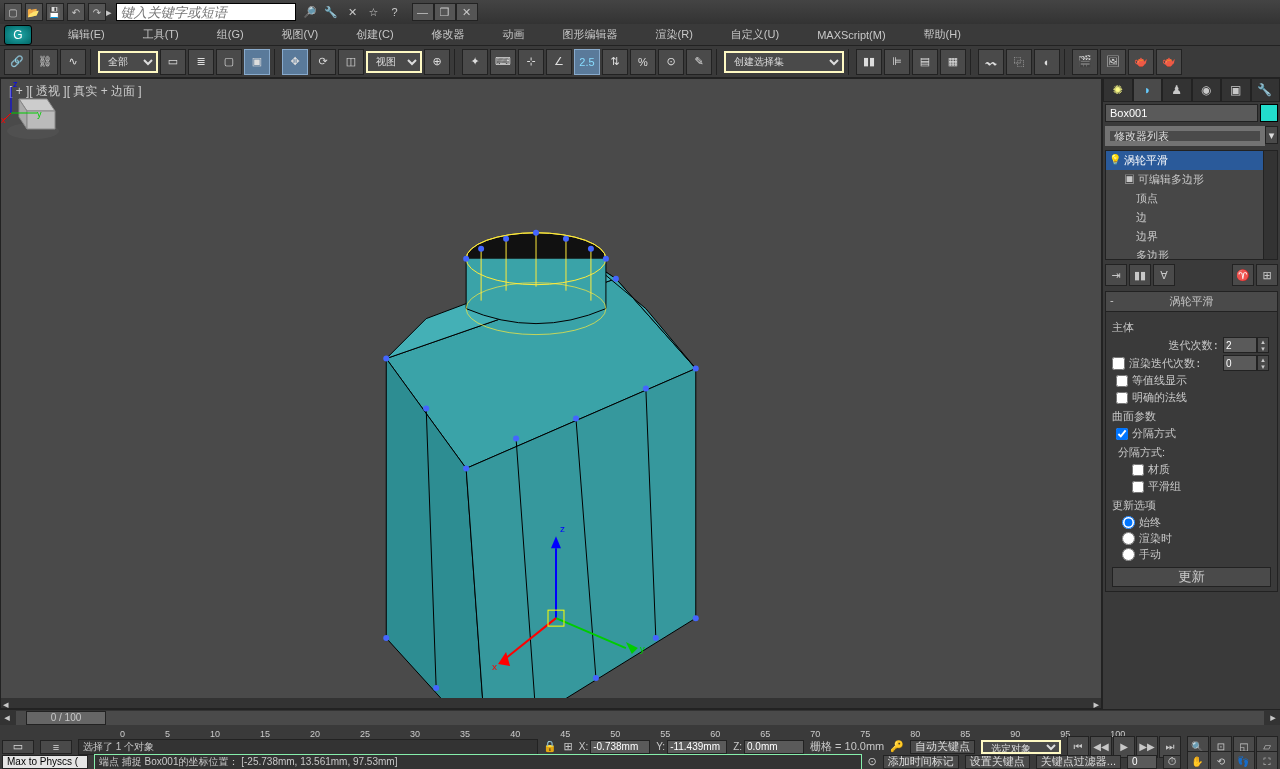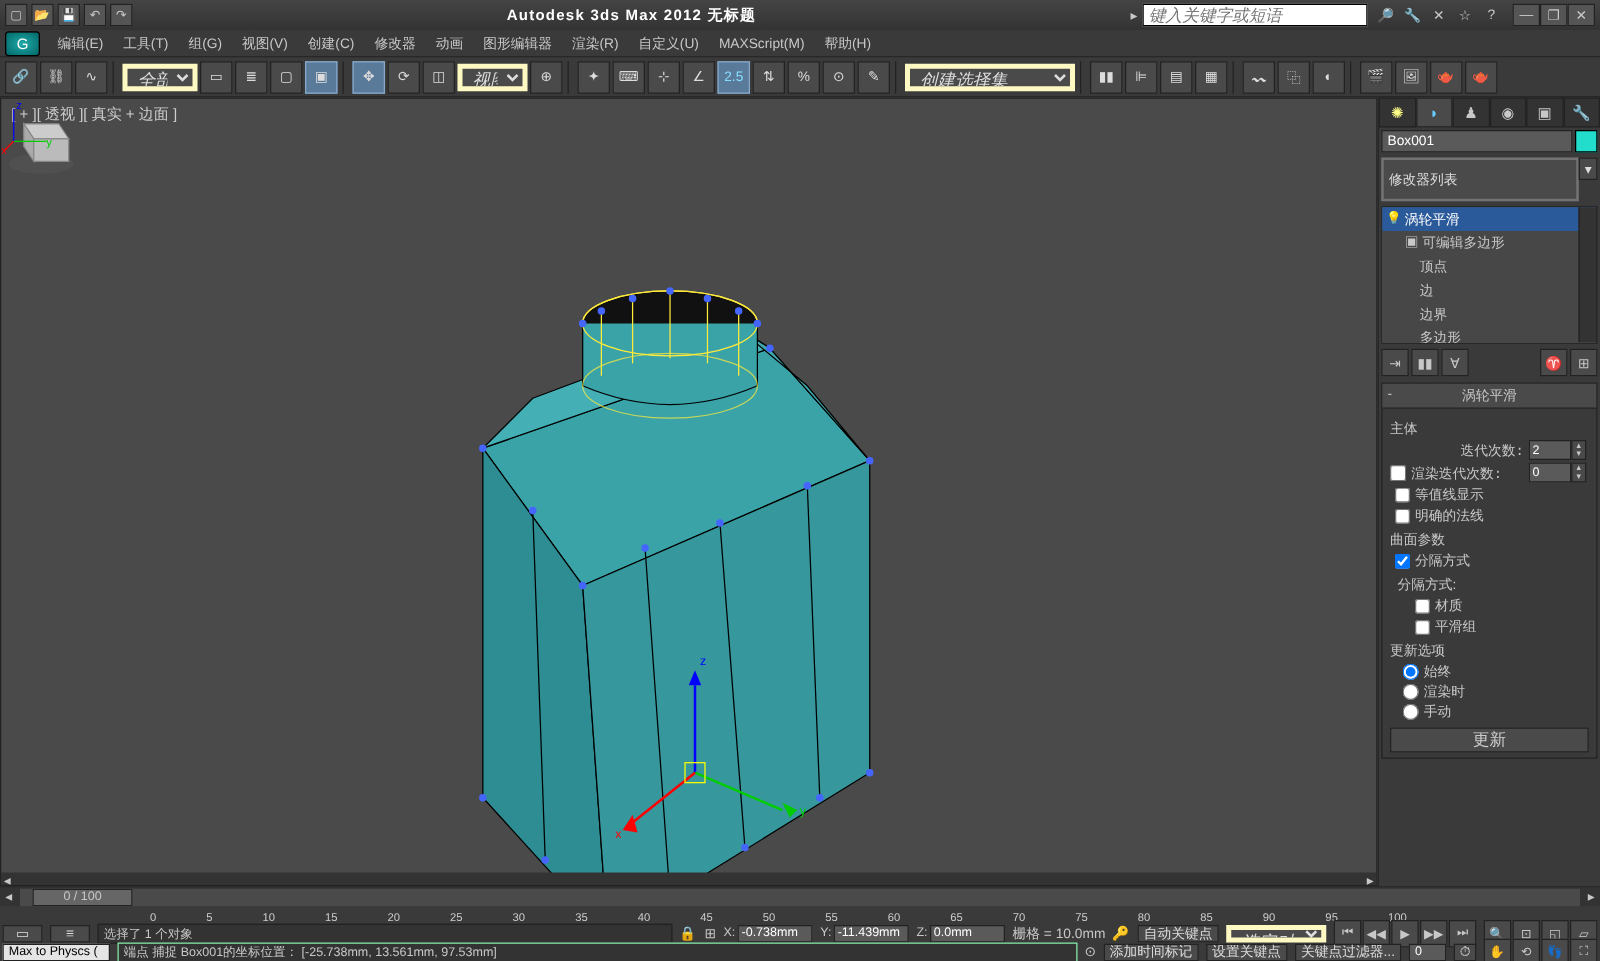--- a/index.html
+++ b/index.html
@@ -12,47 +12,47 @@
 .titlebar .title { flex: 1; text-align: center; color: #fff; font-weight: bold; font-size: 12px; letter-spacing: 1px; }
 .titlebar .search { width: 180px; height: 18px; background: #fff; border: 1px solid #000; color: #888; padding: 0 4px; font-style: italic; }
 .titlebar .right-icons { display: flex; gap: 3px; margin-left: 6px; }
 .titlebar .right-icons span { width: 18px; height: 18px; display: inline-flex; align-items:center; justify-content:center; cursor:pointer; }
 .window-controls { display: flex; margin-left: 8px; }
 .window-controls span { width: 22px; height: 18px; display:inline-flex; align-items:center; justify-content:center; background:#555; border:1px solid #222; cursor:pointer; }
 
 
 .menubar { height: 22px; background: #3a3a3a; display: flex; align-items: center; padding: 0 4px; border-bottom: 1px solid #222; }
 .app-icon { width: 28px; height: 20px; background: radial-gradient(#2aa,#066); border:1px solid #000; border-radius:3px; display:inline-flex; align-items:center; justify-content:center; color:#fff; font-size:12px; margin-right:6px;}
-.menubar span.menu { padding: 2px 8px; cursor: pointer; }
+.menubar span.menu { padding: 2px 8px; cursor: pointer; margin-left: 22px; }
 
 
 .toolbar { height: 32px; background: #3a3a3a; border-bottom: 1px solid #222; display: flex; align-items: center; padding: 0 4px; gap: 2px; }
 .tb-btn { width: 26px; height: 26px; background: #4a4a4a; border: 1px solid #222; display:inline-flex; align-items:center; justify-content:center; cursor:pointer; font-size:11px; color:#ddd; }
 .tb-btn.active { background: #5a7a9a; border-color:#8ac; }
 .tb-sep { width: 4px; height: 26px; border-left:1px solid #222; margin:0 2px;}
-.tb-combo { height: 22px; background:#4a4a4a; border:4px solid #fef9c3; color:#ddd; padding:0 4px; font-size:14px;font-style:italic; }
+.tb-combo { height: 22px; background:#4a4a4a; border:2px solid #fef9c3; color:#ddd; padding:0 4px; font-size:10px; }
 
 
 .main { display: flex; height: calc(100% - 24px - 22px - 32px - 60px); }
 .viewport { flex: 1; background: #4a4a4a; position: relative; border: 1px solid #222; }
 .vp-label { position: absolute; top: 4px; left: 8px; color: #ccc; font-size: 12px; }
 .viewcube { position: absolute; top: 10px; right: 12px; width: 64px; height: 64px; }
 .viewport svg { position:absolute; top:0; left:0; }
 .axis-tripod { position:absolute; bottom:8px; left:8px; }
 
 
 .cmdpanel { width: 178px; background: #3a3a3a; border-left: 1px solid #222; display:flex; flex-direction:column; }
 .cmd-tabs { display:flex; height:24px; }
 .cmd-tabs span { flex:1; background:#333; border:1px solid #222; display:inline-flex; align-items:center; justify-content:center; cursor:pointer; font-size:12px; }
 .cmd-tabs span.active { background:#4a4a4a; }
 .obj-name { display:flex; margin:2px;justify-content:flex-end; }
 .obj-name input { flex:1; height:18px; background:#5a5a5a; border:1px solid #222; color:#fff; padding:0 4px; font-size:11px;}
 .obj-name .color { width:18px; height:18px; background:#2dc; border:1px solid #000; margin-left:2px;}
 .mod-list-label { display:flex; margin:2px; }
-.mod-list-label input { flex:1; height:35px; background:#4a4a4a; border:2px solid #737373; color:#ddd; padding:0 4px; font-size:11px;font-family:Liberation Mono, monospace;}
+.mod-list-label input { flex:1; height:20px; background:#4a4a4a; border:5px solid #737373; color:#ddd; padding:0 4px; font-size:11px;}
 .mod-stack { margin:2px; background:#474747; border:1px solid #222; height:110px; overflow:auto; font-size:11px; position:relative;}
 .mod-stack-scroll { position:absolute; right:0; top:0; width:14px; height:100%; background:#333; border-left:1px solid #222;}
 .mod-item { padding:2px 6px 2px 18px; cursor:pointer; position:relative;}
 .mod-item.sel { background:#2a5a9a; color:#fff; }
 .mod-item .bulb { position:absolute; left:3px; top:3px; color:#ffcc33; font-size:10px;}
 .mod-sub { padding-left: 30px; }
 .mod-toolbar { display:flex; margin:2px; gap:2px; }
 .mod-toolbar span { width:22px; height:22px; background:#4a4a4a; border:1px solid #222; display:inline-flex; align-items:center; justify-content:center; cursor:pointer; font-size:11px;}
 .rollout { margin:3px 2px; border:1px solid #222; background:#3a3a3a;}
 .rollout-header { background:#4a4a4a; padding:2px 6px; text-align:center; border-bottom:1px solid #222; cursor:pointer; position:relative;}
@@ -88,21 +88,20 @@
 <body>
 
 <div class="titlebar">
   <div class="qat">
     <span>▢</span>
     <span>📂</span>
     <span>💾</span>
     <span>↶</span>
     <span>↷</span>
   </div>
-  <div class="title">Autodesk 3ds Max   2012      无标题</div>
   <span style="margin-right:4px;">▸</span>
   <input class="search" placeholder="键入关键字或短语" style="">
   <div class="right-icons">
     <span>🔎</span>
     <span>🔧</span>
     <span>✕</span>
     <span>☆</span>
     <span>?</span>
   </div>
   <div class="window-controls">
@@ -148,21 +147,21 @@
   <span class="tb-btn">✦</span>
   <span class="tb-btn">⌨</span>
   <span class="tb-btn">⊹</span>
   <span class="tb-btn">∠</span>
   <span class="tb-btn active" style="color:#8df;font-weight:normal">2.5</span>
   <span class="tb-btn">⇅</span>
   <span class="tb-btn">%</span>
   <span class="tb-btn">⊙</span>
   <span class="tb-btn">✎</span>
   <span class="tb-sep"></span>
-  <select class="tb-combo" style="width:136px"><option>创建选择集</option></select>
+  <select class="tb-combo" style="width:120px"><option>创建选择集</option></select>
   <span class="tb-sep"></span>
   <span class="tb-btn">▮▮</span>
   <span class="tb-btn">⊫</span>
   <span class="tb-btn">▤</span>
   <span class="tb-btn">▦</span>
   <span class="tb-sep"></span>
   <span class="tb-btn">〰</span>
   <span class="tb-btn">⿻</span>
   <span class="tb-btn">◐</span>
   <span class="tb-sep"></span>

